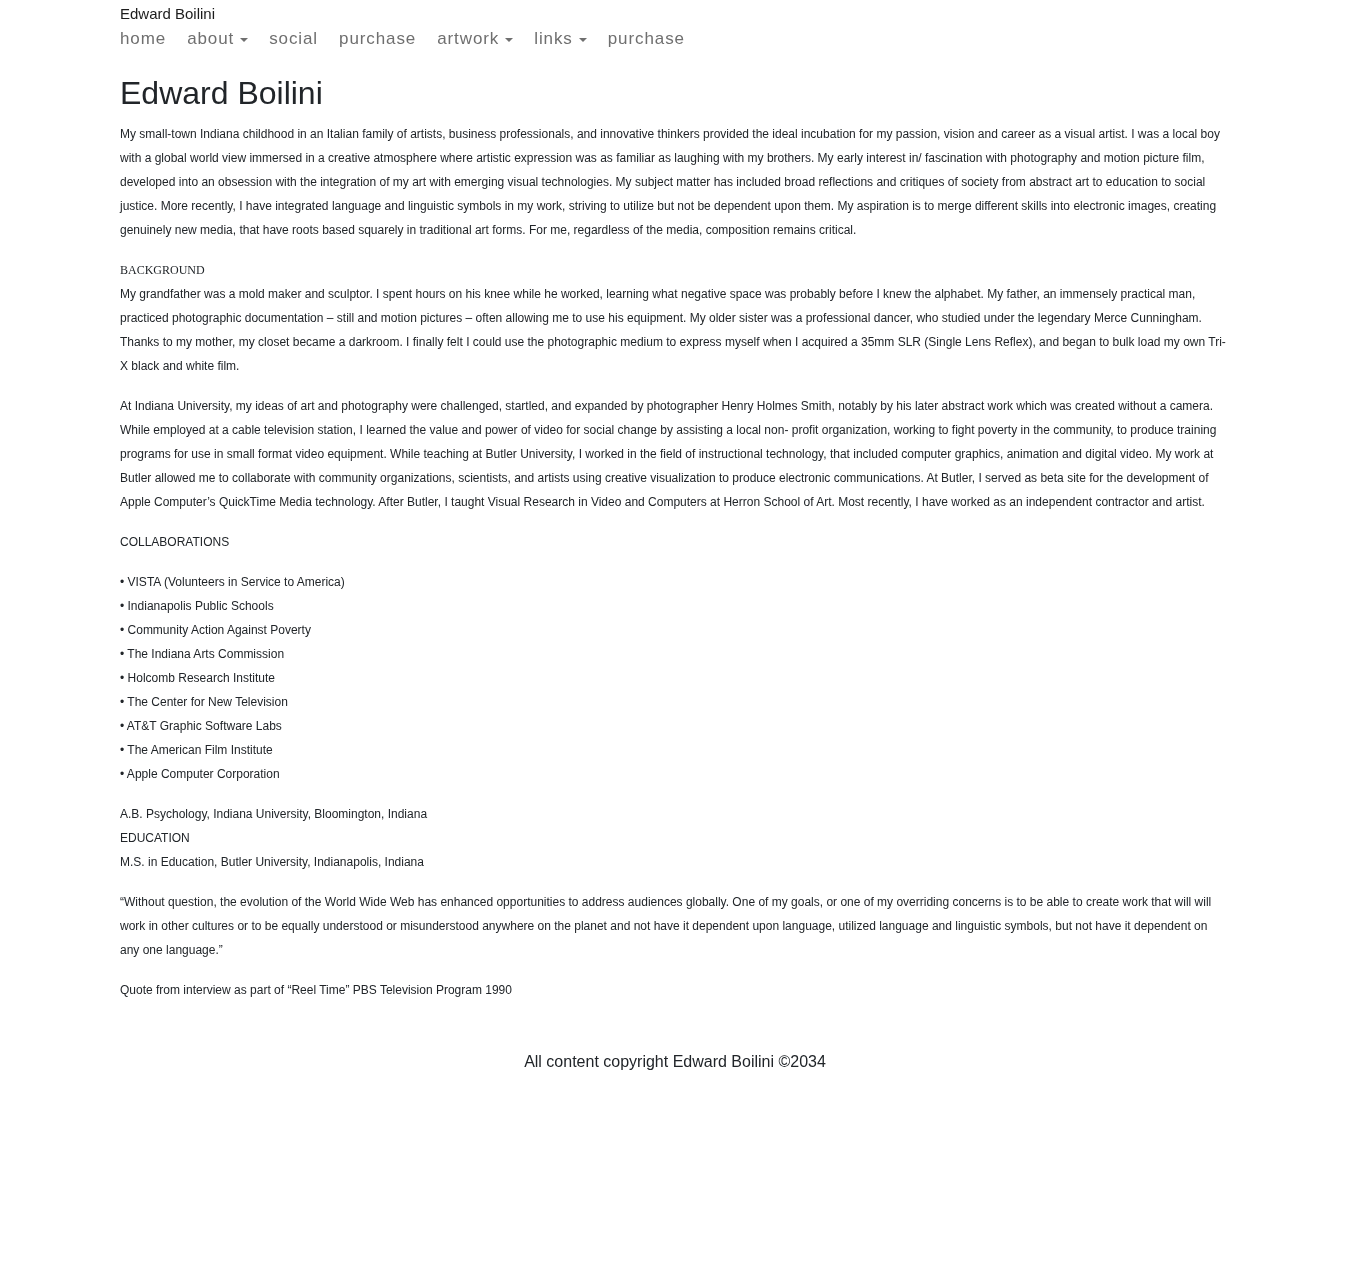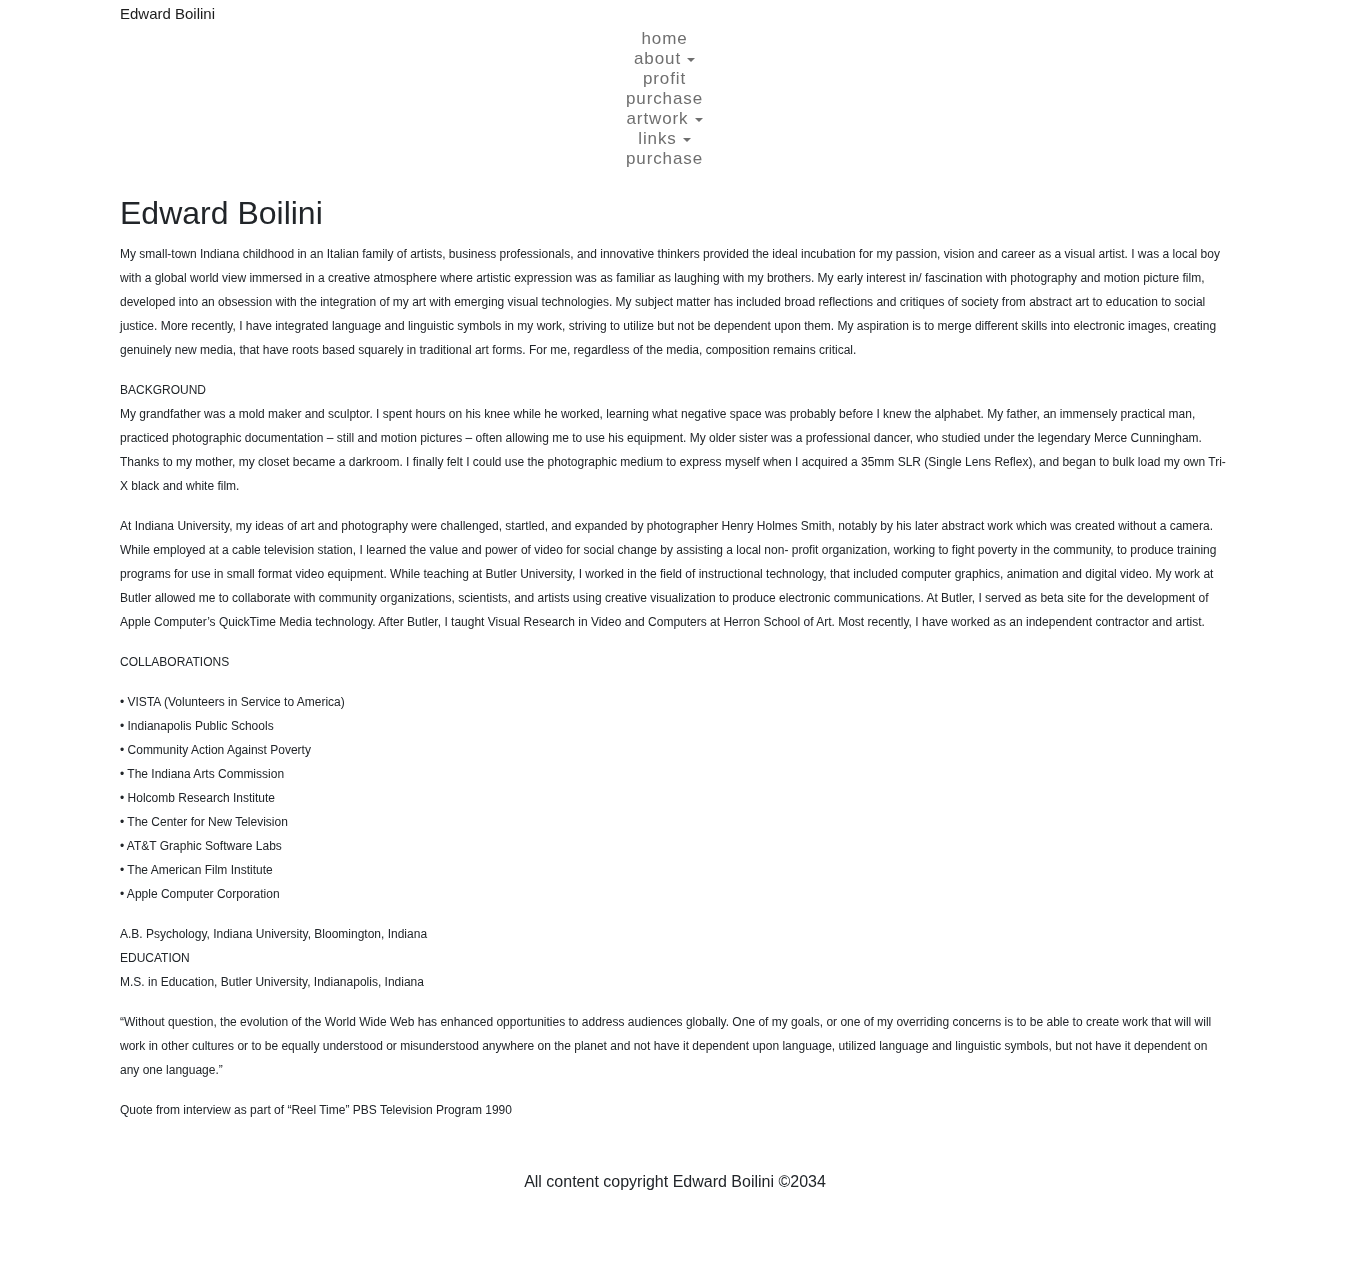--- a/index.html
+++ b/index.html
@@ -18,21 +18,21 @@
   
   .navbar { padding-top: 5px; }
   .brand {
     display: inline-block;
     font-size: 15px;
     color: #1c1c1c;
     text-decoration: none;
     margin-bottom: 7px;
     cursor: pointer;
   }
-  .nav { display: flex; align-items: center; flex-direction: column; }
+  .nav { display: flex; align-items: center; }
   .nav-link {
     color: #6f6f6f;
     text-decoration: none;
     font-size: 17px;
     letter-spacing: 0.9px;
     margin-right: 21px;
     cursor: pointer;
     white-space: nowrap;
   }
   .caret {
@@ -49,42 +49,42 @@
     font-size: 32px;
     font-weight: 400;
     color: #212529;
     margin: 26px 0 10px 0;
   }
   .para {
     margin: 0 0 16px 0;
     line-height: 24px;
     font-size: 12px;
   }
-  .section-heading { display: block; }
+  .section-heading { display: block; font-family: Liberation Serif, serif; }
   .list-line { line-height: 24px; }
   .edu-line { line-height: 24px; }
   
   footer {
     margin-top: 48px;
     padding-bottom: 66px;
     text-align: center;
     line-height: 24px;
   }
 </style>
 </head>
 <body>
 
 <div class="container">
 
   <nav class="navbar">
     <a class="brand" href="#">Edward Boilini</a>
     <div class="nav">
       <a class="nav-link" href="#">home</a>
       <a class="nav-link" href="#"><span>about</span><span class="caret"></span></a>
-      <a class="nav-link" href="#">profit</a>
+      <a class="nav-link" href="#">social</a>
       <a class="nav-link" href="#">purchase</a>
       <a class="nav-link" href="#"><span>artwork</span><span class="caret"></span></a>
       <a class="nav-link" href="#"><span>links</span><span class="caret"></span></a>
       <a class="nav-link" href="#">purchase</a>
     </div>
   </nav>
 
   <main>
 
     <h1>Edward Boilini</h1>

